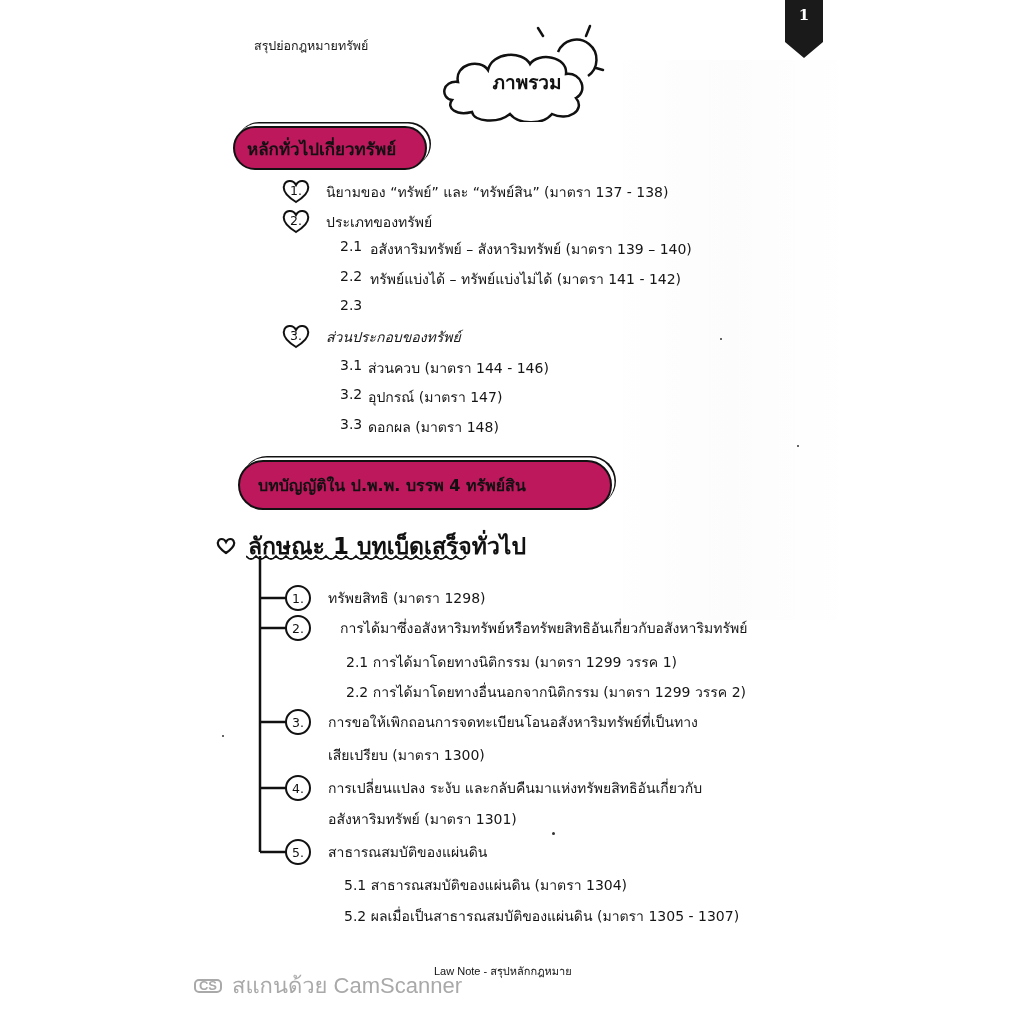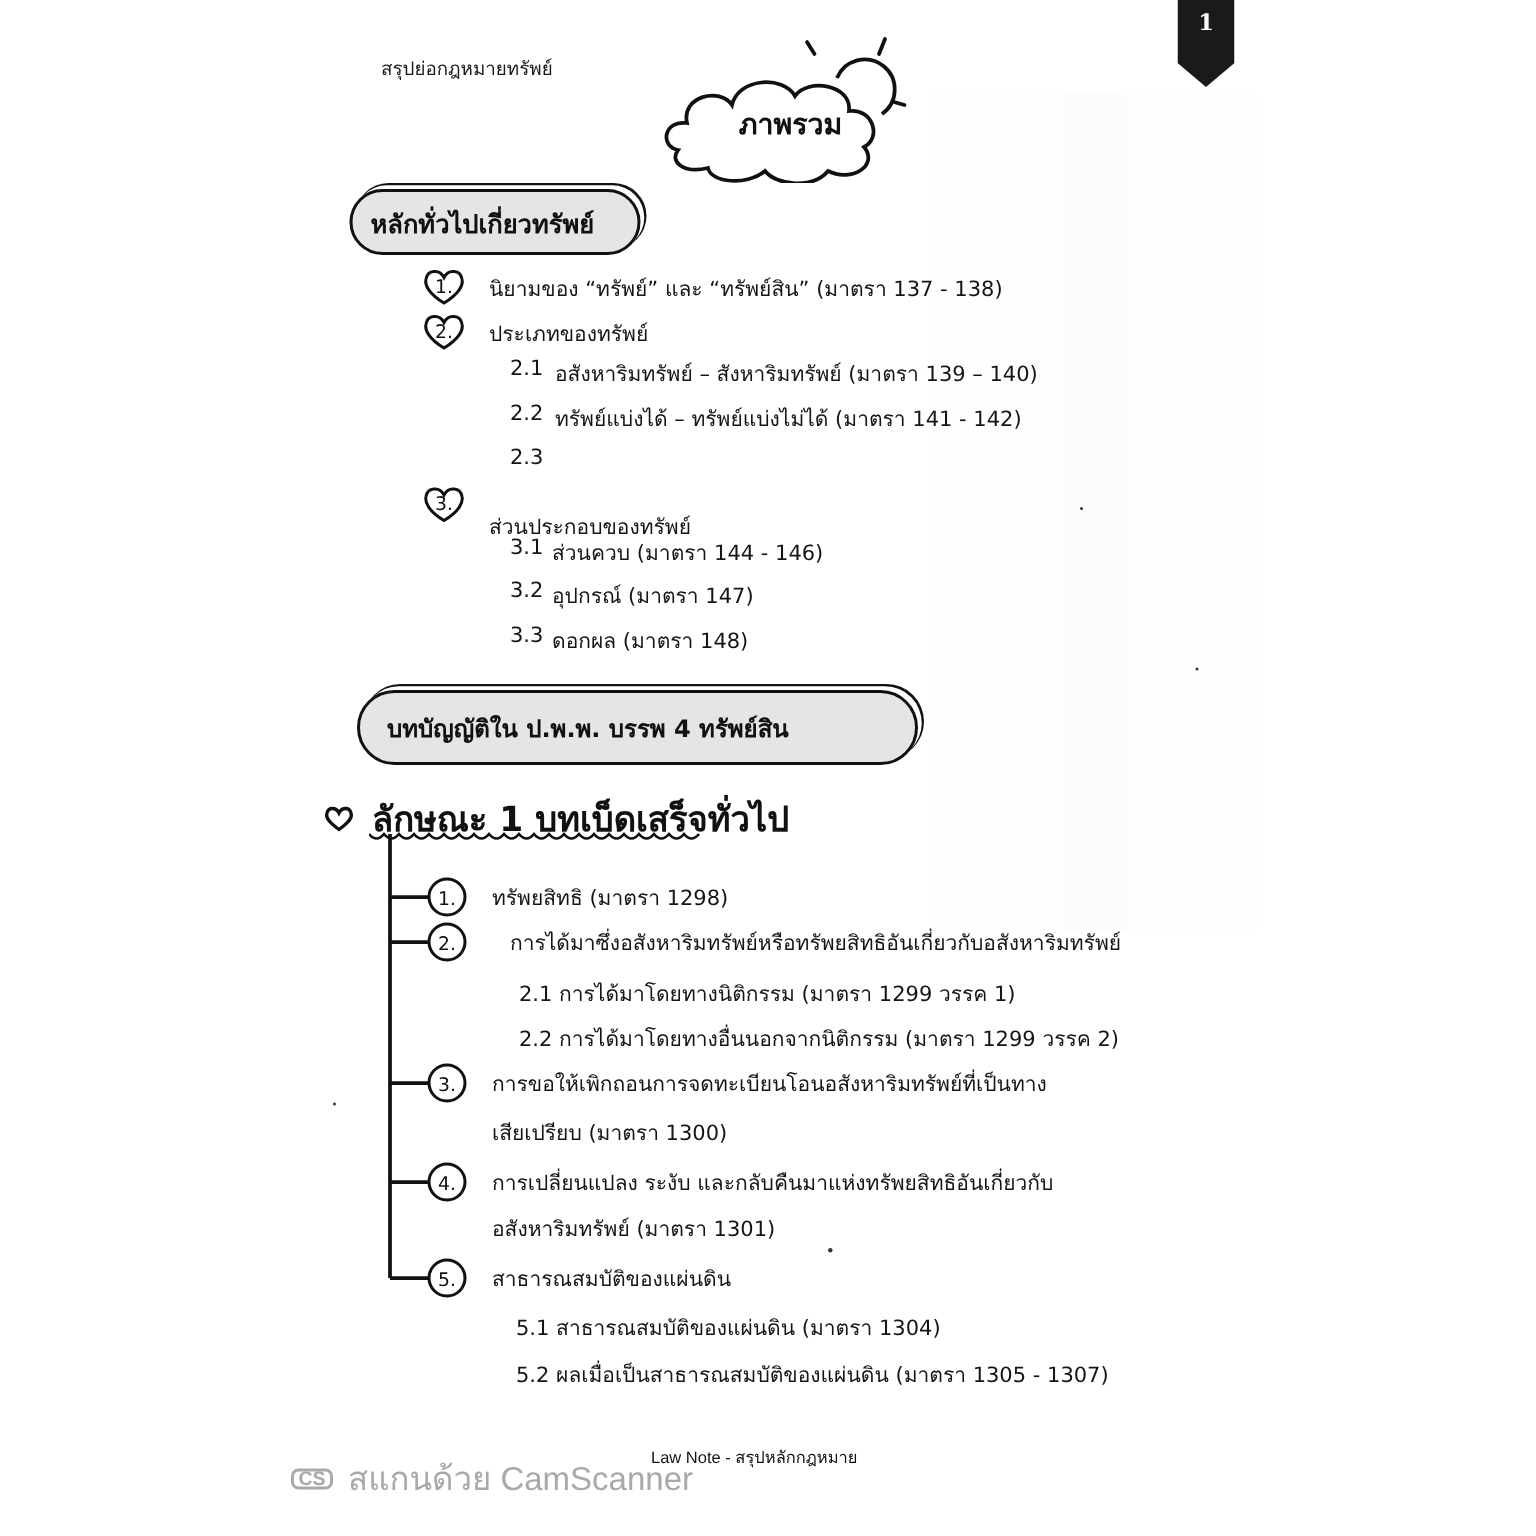--- a/index.html
+++ b/index.html
@@ -42,21 +42,21 @@
     .cloud svg { position: absolute; left: 0; top: 0; }
     .cloud .label {
       position: absolute; left: 32px; top: 45px; width: 110px;
       text-align: center; font-size: 19px; font-weight: bold;
     }
     .pill {
       position: absolute;
       border: 2.5px solid #111;
       border-radius: 26px;
       box-shadow: 3px -3px 0 -0.5px #fff, 4px -4px 0 0 #111;
-      background: #e5e5e5;
+      background: #be185d;
       display: flex; align-items: center;
       font-weight: bold; white-space: nowrap;
     }
     .pill-1 { left: 233px; top: 126px; width: 178px; height: 40px; padding-left: 12px; font-size: 17px; }
     .pill-2 { left: 238px; top: 460px; width: 352px; height: 46px; padding-left: 18px; font-size: 16px; }
     .line { position: absolute; font-size: 14px; white-space: nowrap; color: #151515; }
     .heart-badge {
       position: absolute; width: 28px; height: 26px;
     }
     .heart-badge svg { position: absolute; left: 0; top: 0; }
@@ -147,21 +147,21 @@
   <div class="line" style="left:340px;top:268px;">2.2</div>
   <div class="line" style="left:370px;top:268px;">ทรัพย์แบ่งได้ – ทรัพย์แบ่งไม่ได้ (มาตรา 141 - 142)</div>
   <div class="line" style="left:340px;top:297px;">2.3</div>
 
   <div class="heart-badge" style="left:282px;top:323px;">
     <svg width="28" height="26">
         <path d="M14,24 C4,18 1,12 2,8 C3,2 11,1 14,7 C17,1 25,2 26,8 C27,12 24,18 14,24 Z" fill="none" stroke="#111" stroke-width="2"></path>
       </svg>
     <div class="n">3.</div>
   </div>
-  <div class="line" style="left:326px;top:340px;">ส่วนประกอบของทรัพย์</div>
+  <div class="line" style="left:326px;top:326px;font-style:italic;">ส่วนประกอบของทรัพย์</div>
 
   <div class="line" style="left:340px;top:357px;">3.1</div>
   <div class="line" style="left:368px;top:357px;">ส่วนควบ (มาตรา 144 - 146)</div>
   <div class="line" style="left:340px;top:386px;">3.2</div>
   <div class="line" style="left:368px;top:386px;">อุปกรณ์ (มาตรา 147)</div>
   <div class="line" style="left:340px;top:416px;">3.3</div>
   <div class="line" style="left:368px;top:416px;">ดอกผล (มาตรา 148)</div>
 
   <div class="pill pill-2">
     <span>บทบัญญัติใน ป.พ.พ. บรรพ 4 ทรัพย์สิน</span>

